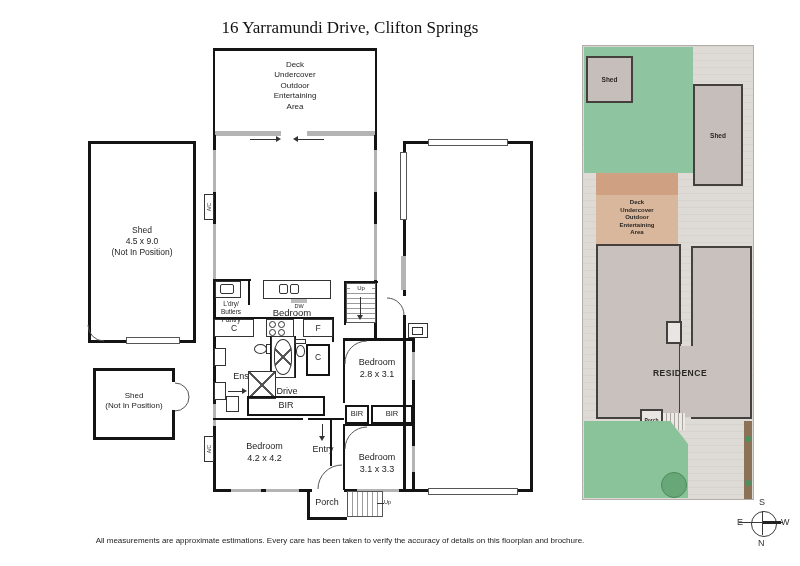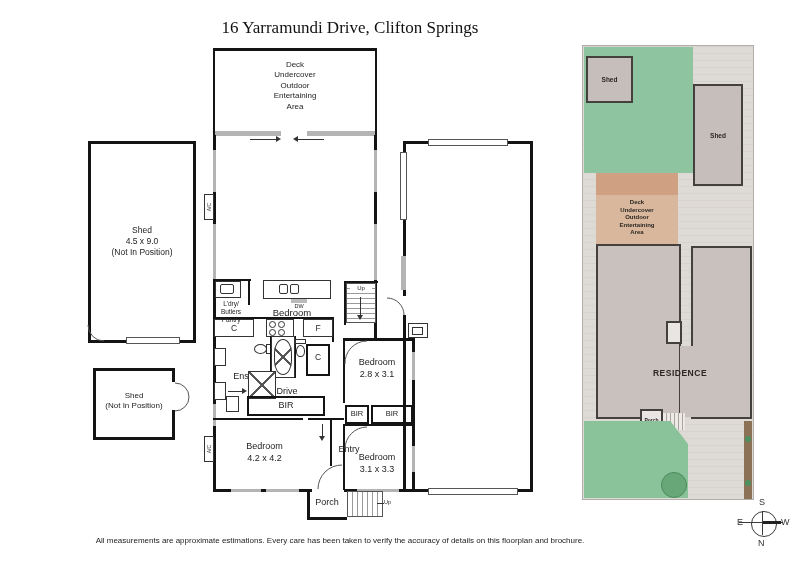--- a/index.html
+++ b/index.html
@@ -165,21 +165,21 @@
   <div class="lbl" style="left:371px;top:409px;width:42px;font-size:7.5px">BIR</div>
   <div class="lbl" style="left:342px;top:452px;width:70px;font-size:9px">Bedroom
 3.1 x 3.3</div>
   <div class="lbl" style="left:227px;top:441px;width:75px;font-size:9px">Bedroom
 4.2 x 4.2</div>
   <div class="box" style="left:204px;top:436px;width:10px;height:26px;display:flex;align-items:center;justify-content:center">
     <span class="vtext">A/C</span>
   </div>
   <div class="vline" style="left:322px;top:424px;height:14px"></div>
   <div class="tri tri-d" style="left:319px;top:436px"></div>
-  <div class="lbl" style="left:332px;top:444px;width:34px;font-size:9px">Entry</div>
+  <div class="lbl" style="left:306px;top:444px;width:34px;font-size:9px">Entry</div>
 
   <div class="wall" style="left:307px;top:489px;width:3px;height:31px"></div>
   <div class="wall" style="left:307px;top:517px;width:40px;height:3px"></div>
   <div class="lbl" style="left:309px;top:497px;width:36px;font-size:9px">Porch</div>
   <div class="stairs-v" style="left:347px;top:491px;width:36px;height:26px"></div>
   <div class="hline" style="left:377px;top:503px;width:7px"></div>
   <div class="lbl" style="left:384px;top:499px;width:14px;font-size:5.5px;text-align:left">Up</div>
 
   <div class="abs" style="left:403px;top:141px;width:130px;height:351px;border:3px solid #141414;box-sizing:border-box"></div>
   <div class="whitebar" style="left:428px;top:139px;width:80px;height:7px"></div>

